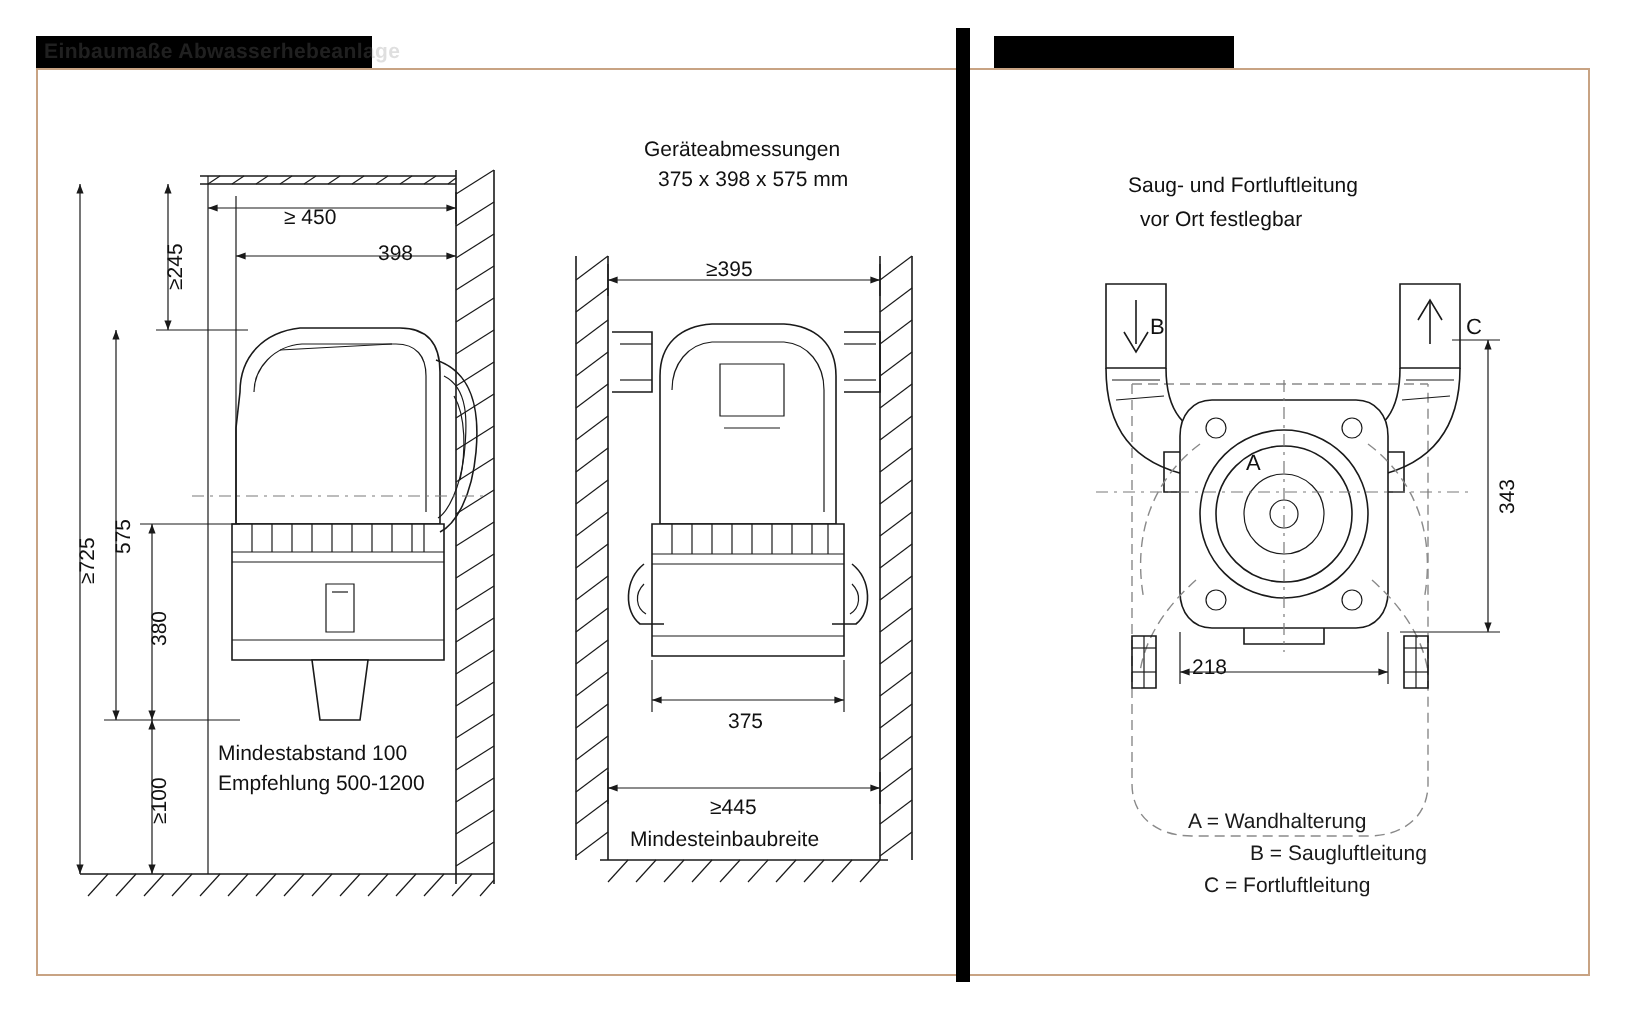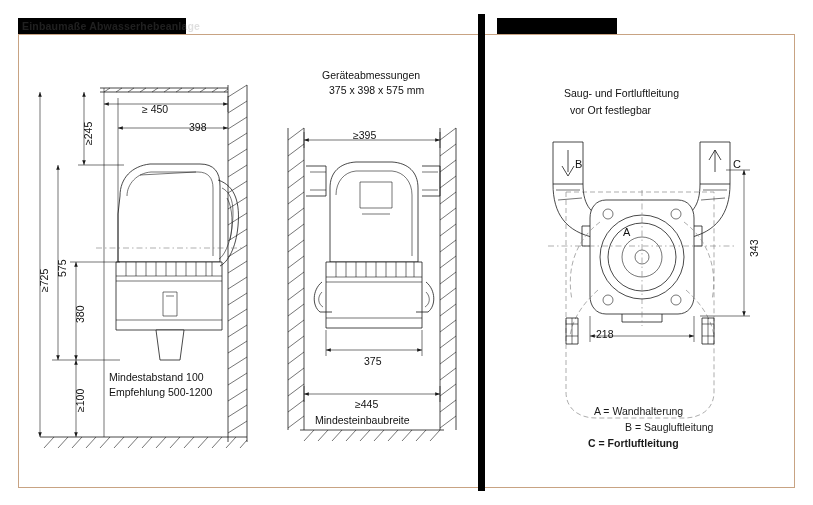--- a/index.html
+++ b/index.html
@@ -429,15 +429,15 @@
 
   <div class="lbl" style="left:575px; top:157px; font-size:11px;">B</div>
   <div class="lbl" style="left:733px; top:157px; font-size:11px;">C</div>
   <div class="lbl" style="left:623px; top:225px; font-size:11px;">A</div>
 
   <div class="lbl" style="left:596px; top:327px;">218</div>
   <div class="lbl vert" style="left:747px; top:257px;">343</div>
 
   <div class="legend" style="left:594px; top:403px;">A = Wandhalterung</div>
   <div class="legend" style="left:594px; top:419px;margin-left:31px;">B = Saugluftleitung</div>
-  <div class="legend" style="left:588px; top:435px;font-weight:bold;">C = Fortluftleitung</div>
+  <div class="legend" style="left:602px; top:435px;">C = Fortluftleitung</div>
 
 </div>
 
 </body></html>

